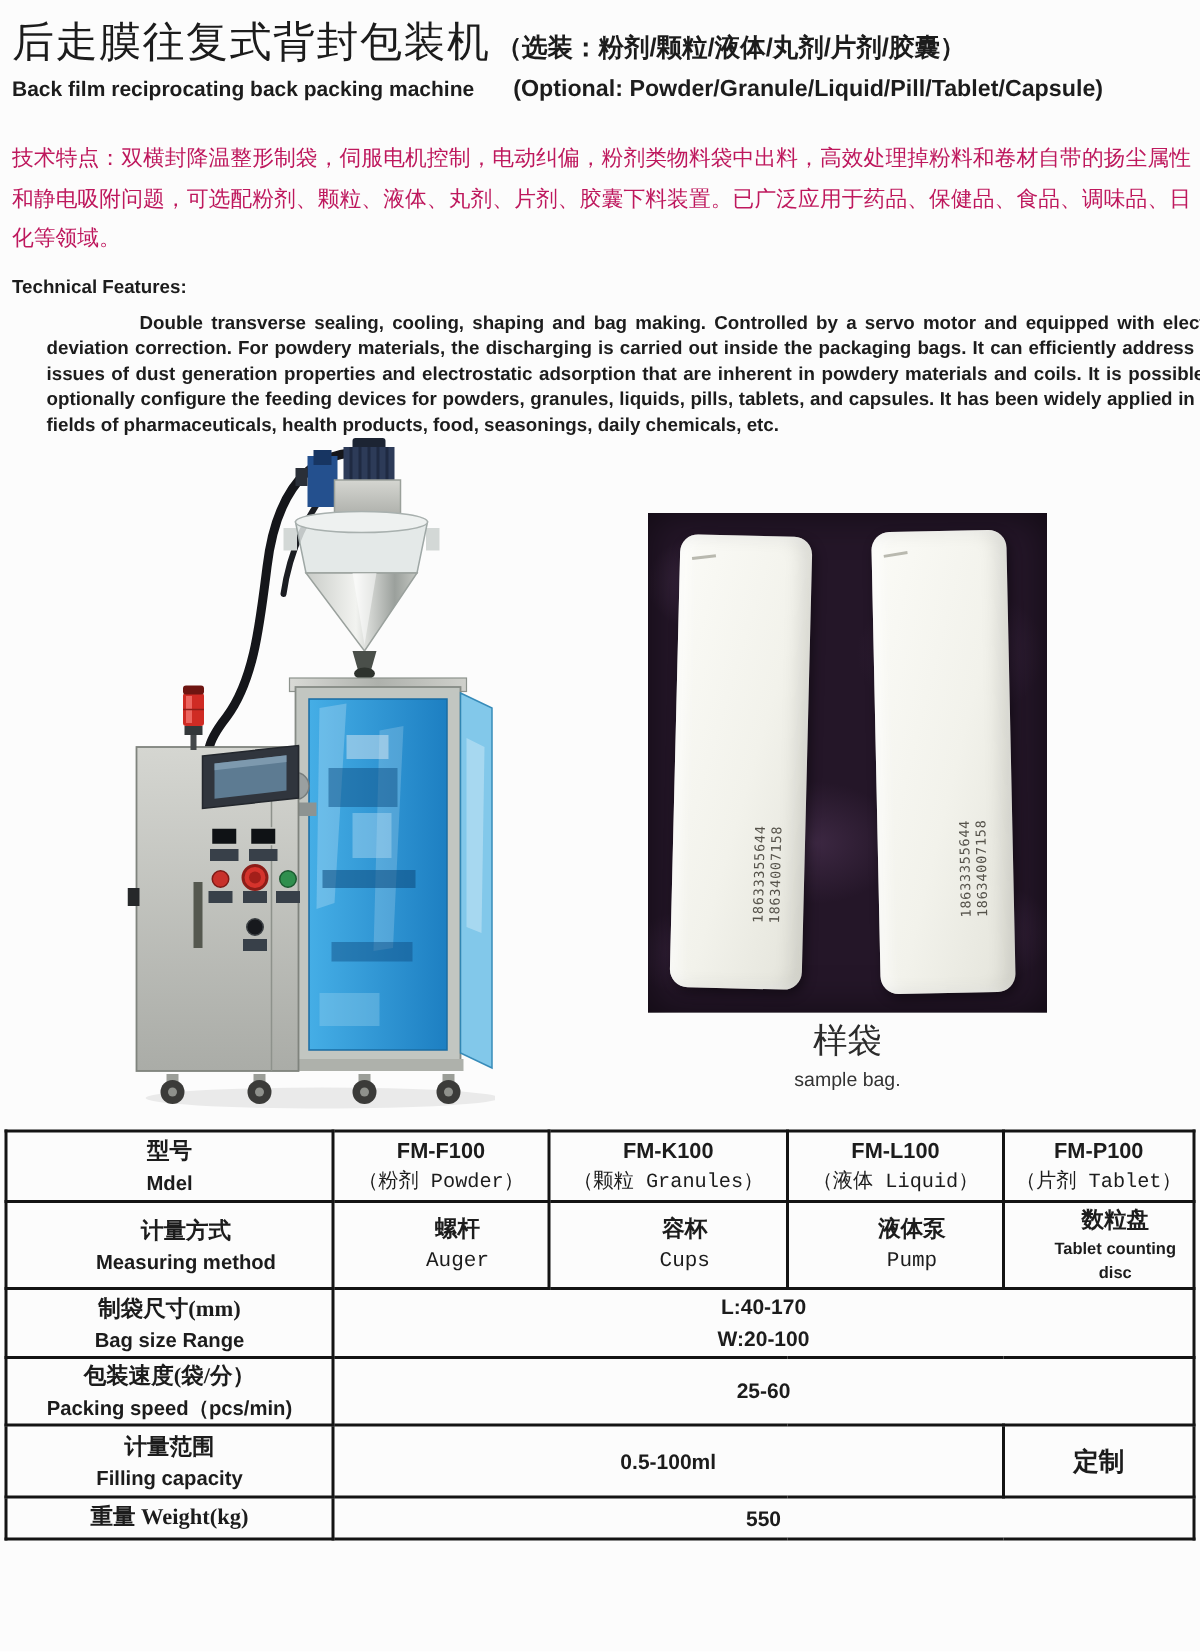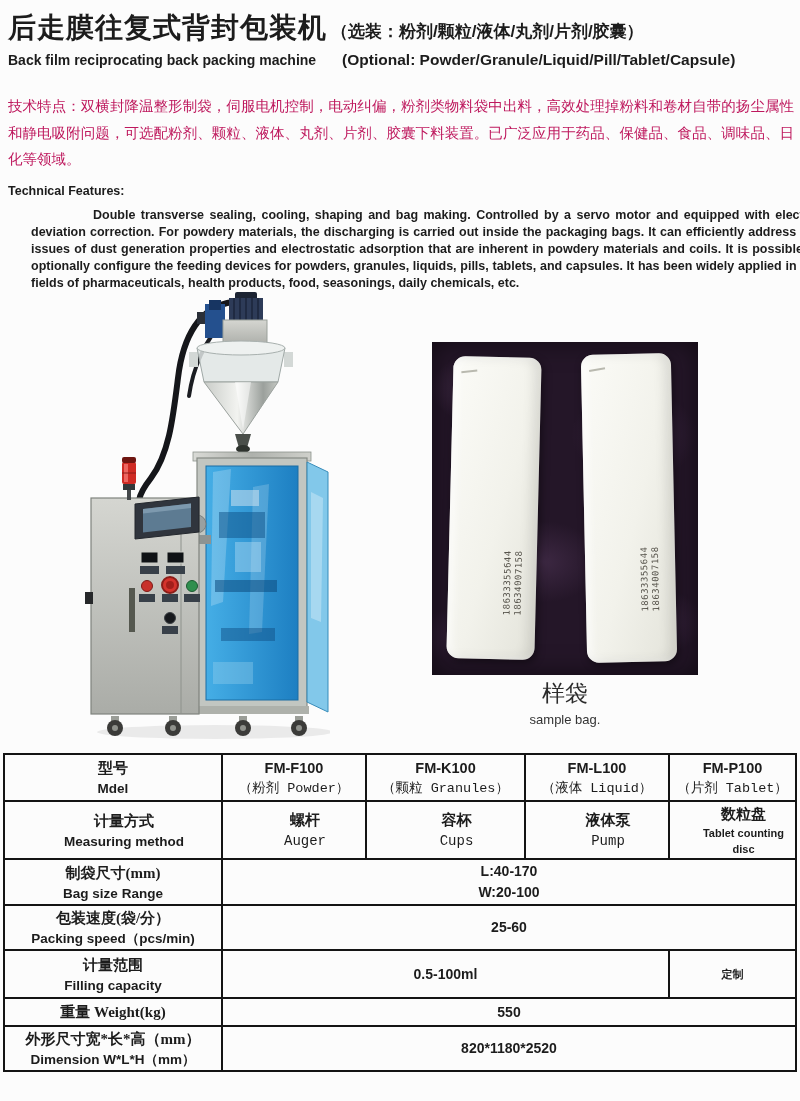--- a/index.html
+++ b/index.html
@@ -2,21 +2,21 @@
 <html><head>
 <meta charset="utf-8">
 <style>
   * { margin:0; padding:0; box-sizing:border-box; }
   html,body { background:#ffffff; }
   body { width:800px; height:1101px; font-family:"Liberation Sans","DejaVu Sans",sans-serif; color:#1c1c1c; }
   .page { position:relative; width:800px; height:1101px; background:#fcfcfc; overflow:hidden; }
 
   
   .title { position:absolute; left:8px; top:8px; width:788px; white-space:nowrap; }
-  .t-zh  { font-size:28px; font-weight:700; letter-spacing:1px; }
+  .t-zh  { font-size:28px; font-weight:400; letter-spacing:1px; }
   .t-opt { font-size:17px; font-weight:700; margin-left:4px; }
   .subtitle { position:absolute; left:8px; top:51px; width:788px; white-space:nowrap; }
   .s-en  { font-size:14px; font-weight:700; }
   .s-opt { font-size:15.5px; font-weight:700; margin-left:26px; }
 
   
   .zh-para { position:absolute; left:8px; top:93px; width:786px;
              font-family:"Liberation Serif","DejaVu Serif",serif;
              font-size:14.5px; line-height:26.5px; color:#be185d; text-align:justify; }
   .tf-head { position:absolute; left:8px; top:184px; font-size:12.5px; font-weight:700; }
@@ -67,21 +67,21 @@
   .model-code { font-weight:700; font-size:14.5px; line-height:22px; }
   .model-sub  { font-family:Liberation Mono, monospace;
                 font-size:13.5px; line-height:20px; }
   .method-zh { font-family:"Liberation Serif","DejaVu Serif",serif; font-weight:700;
                font-size:15px; line-height:22px; }
   .method-en { font-family:"Liberation Mono","DejaVu Sans Mono",monospace;
                font-size:14px; line-height:20px; }
   tr.r2 td:last-child .method-en { font-family:"Liberation Sans",sans-serif;
                font-weight:700; font-size:11px; line-height:16px; }
   .value  { font-weight:700; font-size:14px; line-height:21px; }
-  .custom { font-family:"Liberation Serif","DejaVu Serif",serif; font-weight:700; font-size:11px; }
+  .custom { font-family:"Liberation Serif","DejaVu Serif",serif; font-weight:700; font-size:17px; }
 </style>
 </head>
 <body>
 
 <div class="page">
 
   <h1 class="title"><span class="t-zh">后走膜往复式背封包装机</span><span class="t-opt">（选装：粉剂/颗粒/液体/丸剂/片剂/胶囊）</span></h1>
   <div class="subtitle"><span class="s-en">Back film reciprocating back packing machine</span><span class="s-opt">(Optional: Powder/Granule/Liquid/Pill/Tablet/Capsule)</span></div>
 
   <p class="zh-para">技术特点：双横封降温整形制袋，伺服电机控制，电动纠偏，粉剂类物料袋中出料，高效处理掉粉料和卷材自带的扬尘属性和静电吸附问题，可选配粉剂、颗粒、液体、丸剂、片剂、胶囊下料装置。已广泛应用于药品、保健品、食品、调味品、日化等领域。</p>
@@ -322,25 +322,16 @@
           </td>
       </tr>
       <tr class="r6">
         <td>
             <div class="zh-label">重量 Weight(kg)</div>
           </td>
         <td colspan="4">
             <div class="value">550</div>
           </td>
       </tr>
-      <tr class="r7">
-        <td>
-            <div class="zh-label">外形尺寸宽*长*高（mm）</div>
-            <div class="en-label">Dimension W*L*H（mm）</div>
-          </td>
-        <td colspan="4">
-            <div class="value">820*1180*2520</div>
-          </td>
-      </tr>
     </tbody>
   </table>
 
 </div>
 
 </body></html>

